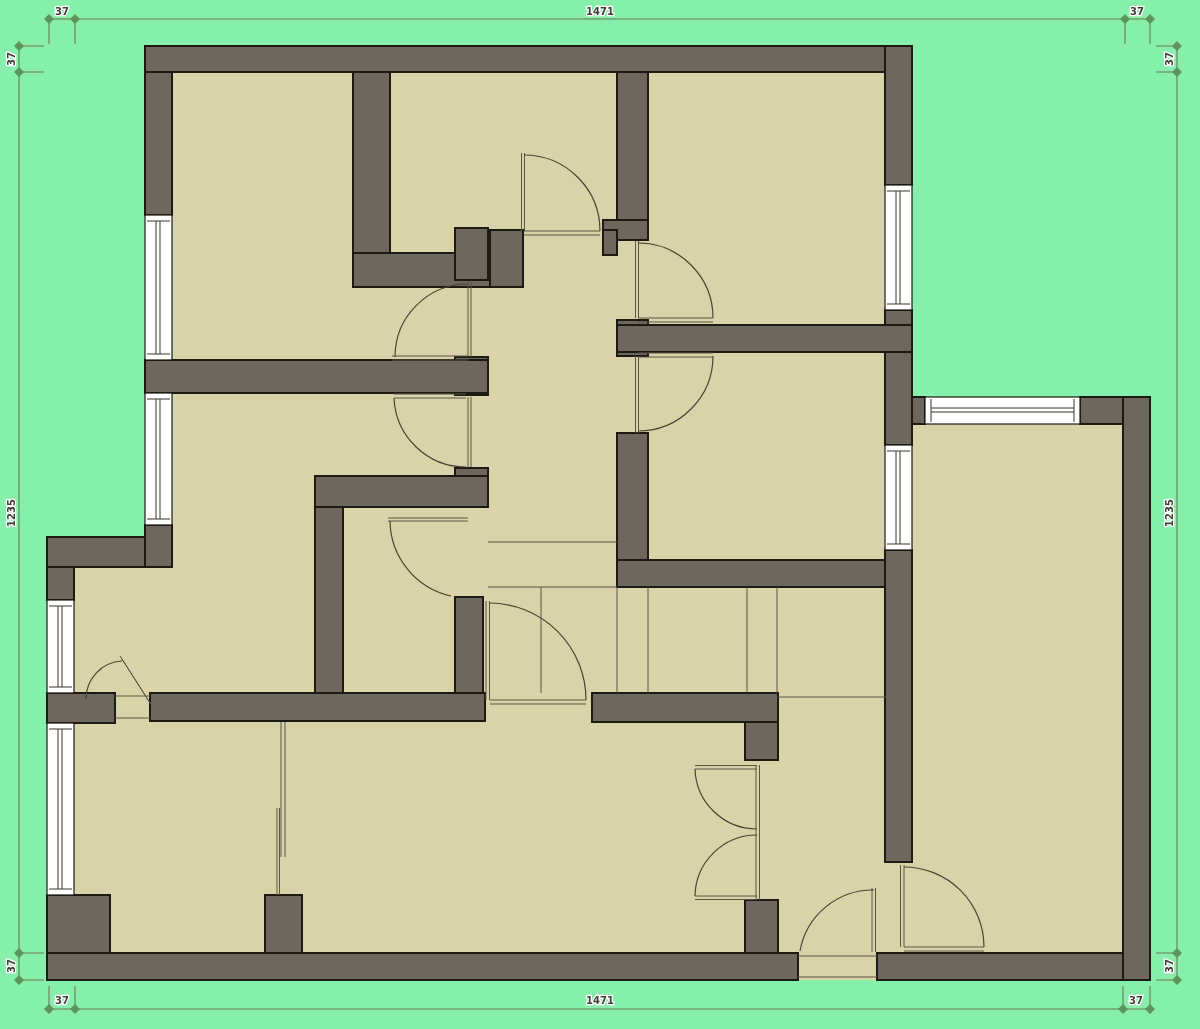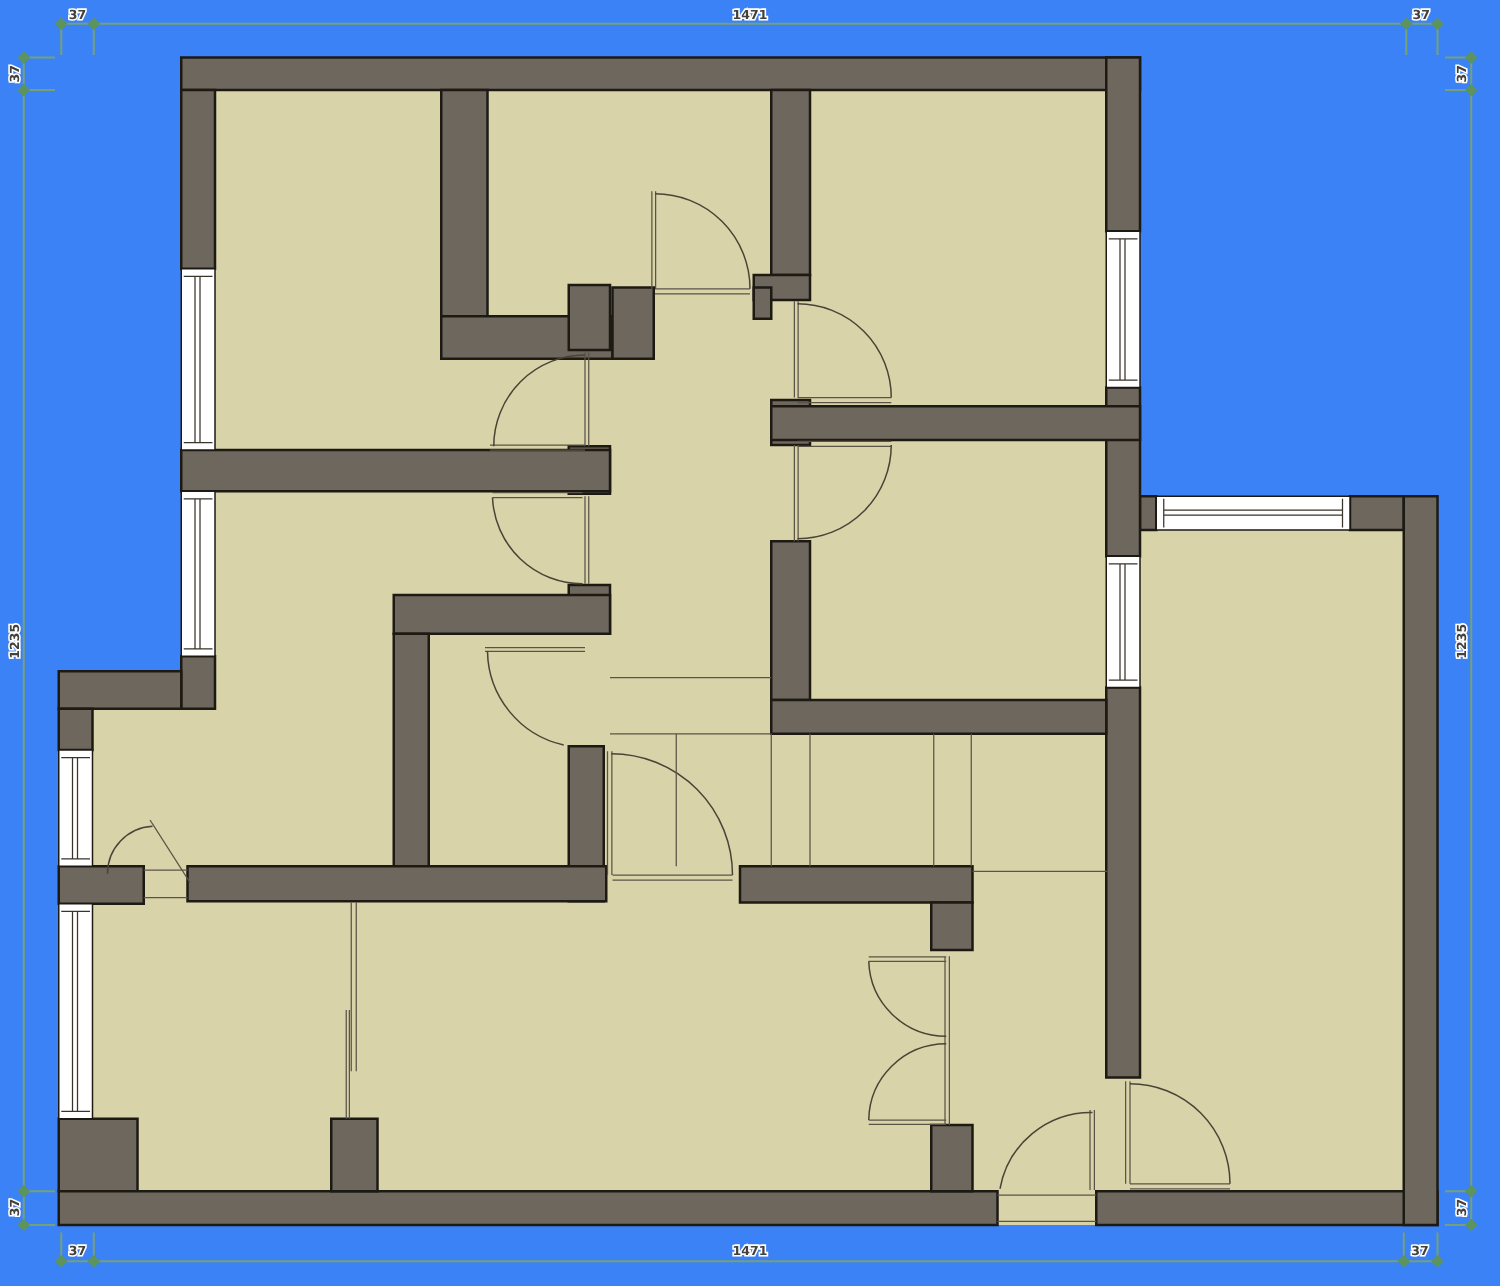--- a/index.html
+++ b/index.html
@@ -1,16 +1,16 @@
 <!DOCTYPE html>
 <html><head>
 <meta charset="utf-8">
 <style>
   html,body{margin:0;padding:0;background:#ffffff;}
-  .stage{width:1200px;height:1029px;position:relative;background:#3b82f6;font-family:"DejaVu Sans",sans-serif;}
+  .stage{width:1200px;height:1029px;position:relative;background:#86efac;font-family:"DejaVu Sans",sans-serif;}
   svg{display:block}
   .wall{fill:#6e675d;stroke:#1d1a14;stroke-width:2;}
   .win{fill:#ffffff;stroke:#1d1a14;stroke-width:1.2;}
   .winline{stroke:#3a352b;stroke-width:1;fill:none;}
   .door{stroke:#4a4437;stroke-width:1.2;fill:none;}
   .thin{stroke:#5a5447;stroke-width:1;fill:none;}
   .dim{stroke:#76a076;stroke-width:1.6;fill:none;}
   .dimmark{fill:#5d935d;stroke:none;}
   .dimlabel{font-size:10px;font-weight:bold;fill:#44403a;stroke:#ffffff;stroke-width:2.5px;paint-order:stroke;text-anchor:middle;}
 </style>

